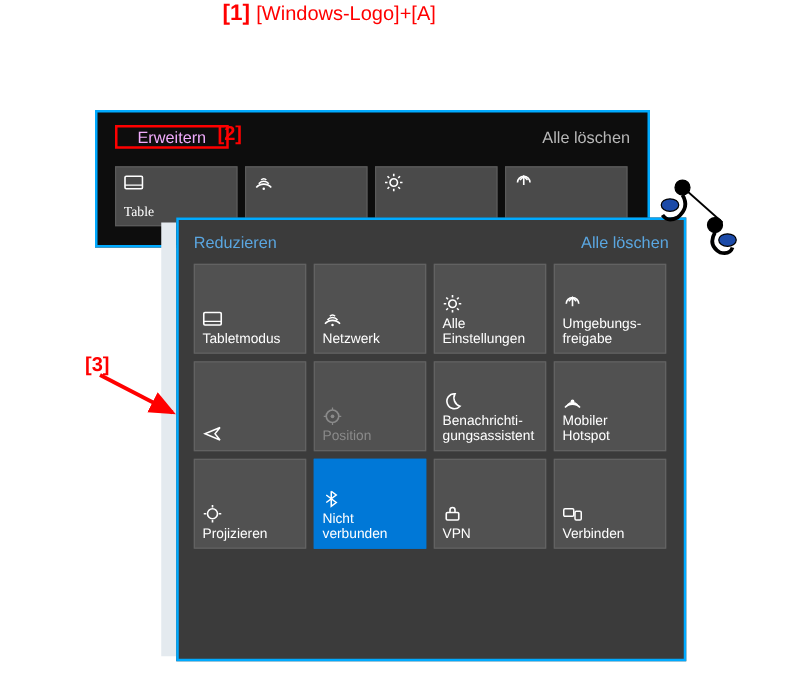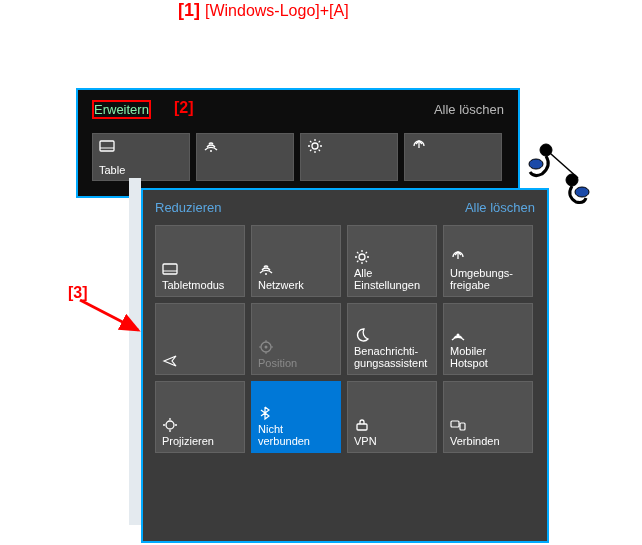--- a/index.html
+++ b/index.html
@@ -36,23 +36,23 @@
   }
 
   .panel-collapsed .top-row {
     display: flex;
     justify-content: space-between;
     align-items: center;
     margin-bottom: 14px;
   }
 
   .expand-label {
-    color: #86efac;
-    font-size: 13px;
-    padding: 1px 0;
+    color: #f0abfc;
+    font-size: 13px;
+    padding: 1px 16px;
   }
 
   .expand-box {
     border: 2px solid #ff0000;
     display: inline-block;
   }
 
   .clear-all-collapsed {
     color: #b8b8b8;
     font-size: 13px;
@@ -76,21 +76,21 @@
     overflow: hidden;
     display: flex;
     flex-direction: column;
     justify-content: space-between;
   }
 
   
   .panel-expanded {
     position: absolute;
     left: 141px;
-    top: 188px;
+    top: 174px;
     width: 408px;
     height: 355px;
     background: #3b3b3b;
     border: 2px solid #00aaff;
     box-sizing: border-box;
     padding: 10px 12px 10px 12px;
   }
 
   .panel-expanded .top-row {
     display: flex;
@@ -144,21 +144,21 @@
   .tile .icon {
     font-size: 14px;
     line-height: 1;
   }
 
   .tile .label {
     word-break: break-word;
   }
 
   .mini-tile .icon { font-size: 13px; }
-  .mini-tile .label { font-size: 11px; }
+  .mini-tile .label { font-size: 11px; font-family: Liberation Serif, serif; }
 
   
   .light-strip {
     position: absolute;
     left: 129px;
     top: 178px;
     width: 12px;
     height: 347px;
     background: #e4eaef;
   }

